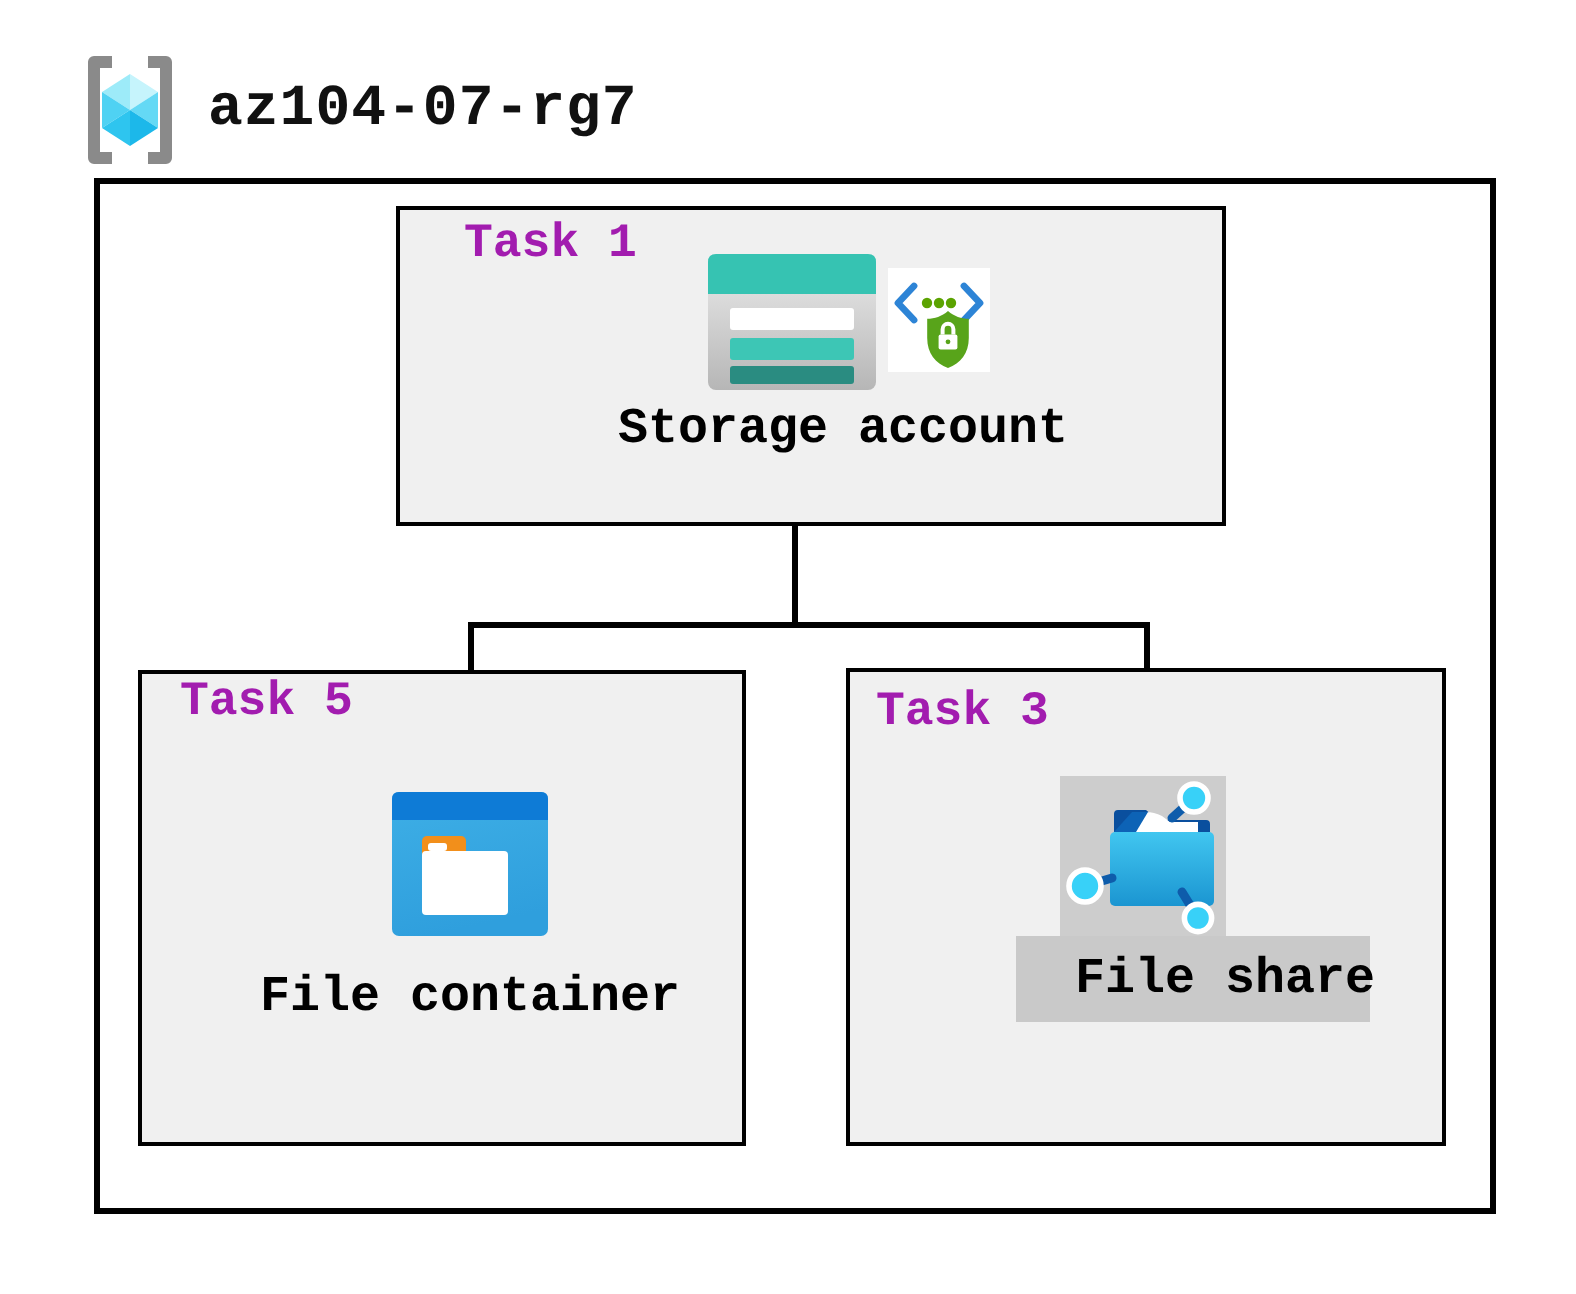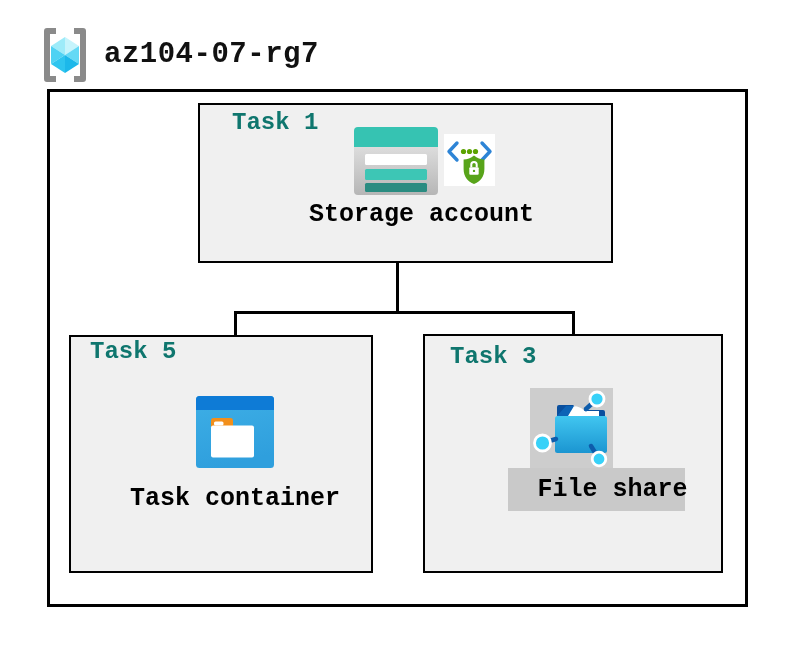--- a/index.html
+++ b/index.html
@@ -23,26 +23,26 @@
   .outer-box {
     left: 47px; top: 89px; width: 701px; height: 518px;
     border: 3px solid #000; background: #ffffff;
   }
   .task-box { background: #f0f0f0; border: 2.5px solid #000; }
   .task1 { left: 198px; top: 103px; width: 415px; height: 160px; }
   .task2 { left: 69px;  top: 335px; width: 304px; height: 238px; }
   .task3 { left: 423px; top: 334px; width: 300px; height: 239px; }
 
   .task-label {
-    color: #0f766e; font-weight: bold; font-size: 24px; line-height: 1.1;
+    color: #a21caf; font-weight: bold; font-size: 24px; line-height: 1.1;
     white-space: nowrap;
   }
   .task1-label { left: 232px; top: 110px; }
   .task2-label { left: 90px;  top: 339px; }
-  .task3-label { left: 450px; top: 344px; }
+  .task3-label { left: 438px; top: 344px; }
 
   .item-label {
     font-weight: bold; font-size: 25px; color: #000; text-align: center;
     white-space: nowrap;
   }
   .storage-label { left: 198px; top: 200px; width: 415px; padding-left: 32px; }
   .blob-label    { left: 85px;  top: 484px; width: 300px; }
 
   
   .line { background: #000; }
@@ -131,21 +131,21 @@
           <stop offset="1" stop-color="#2f9fdd"></stop>
       </linearGradient>
     </defs>
     <rect width="78" height="72" rx="3.5" fill="url(#bb)"></rect>
     <path d="M0 14 V3.5 Q0 0 3.5 0 H74.5 Q78 0 78 3.5 V14 Z" fill="#0e7bd6"></path>
     <rect x="15" y="22" width="22" height="13" rx="2.5" fill="#f28f1b"></rect>
     <rect x="18" y="25.5" width="9.5" height="4" rx="1.5" fill="#ffffff"></rect>
     <rect x="15" y="29.5" width="43" height="32" rx="2" fill="#ffffff"></rect>
   </svg>
 
-  <div class="abs item-label blob-label">Task container</div>
+  <div class="abs item-label blob-label">File container</div>
 
   <div class="abs task-box task3"></div>
   <div class="abs task-label task3-label">Task 3</div>
 
   <div class="abs fs-icon-bg"></div>
 
   <svg class="abs fs-icon" width="78" height="78" viewBox="0 0 78 78">
     <defs>
       <linearGradient id="fg" x1="0" y1="0" x2="0" y2="1">
         <stop offset="0" stop-color="#41c6f0"></stop>

